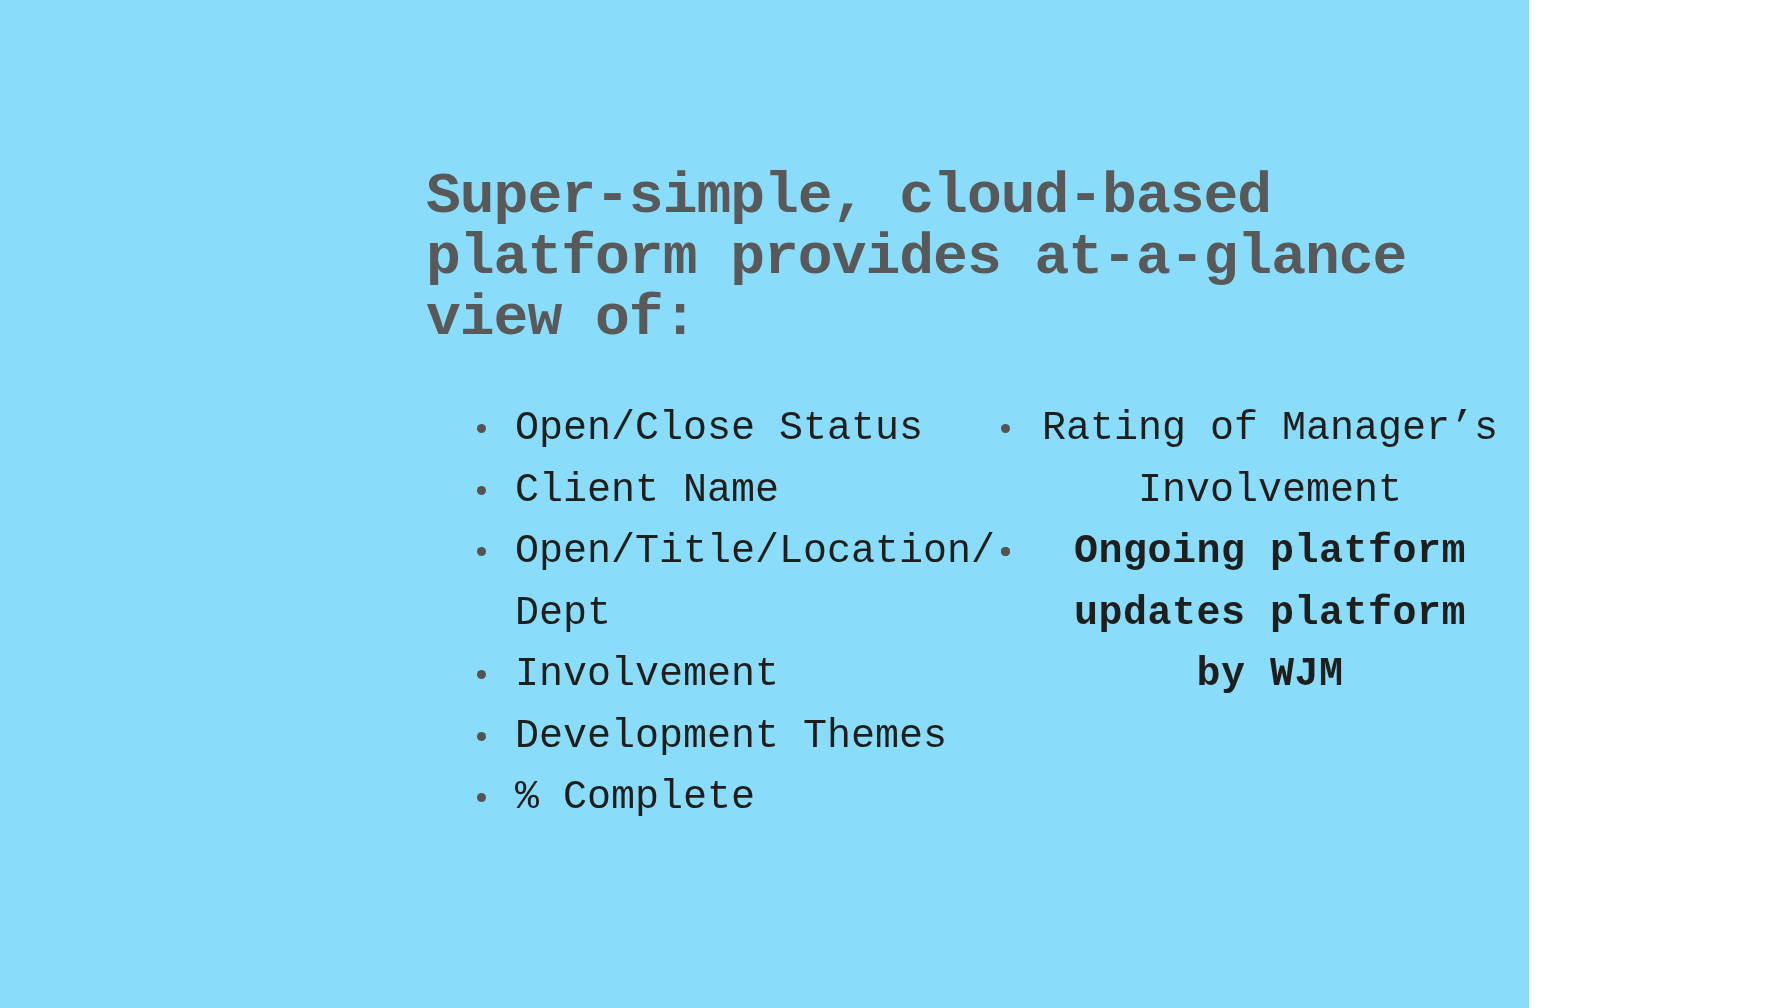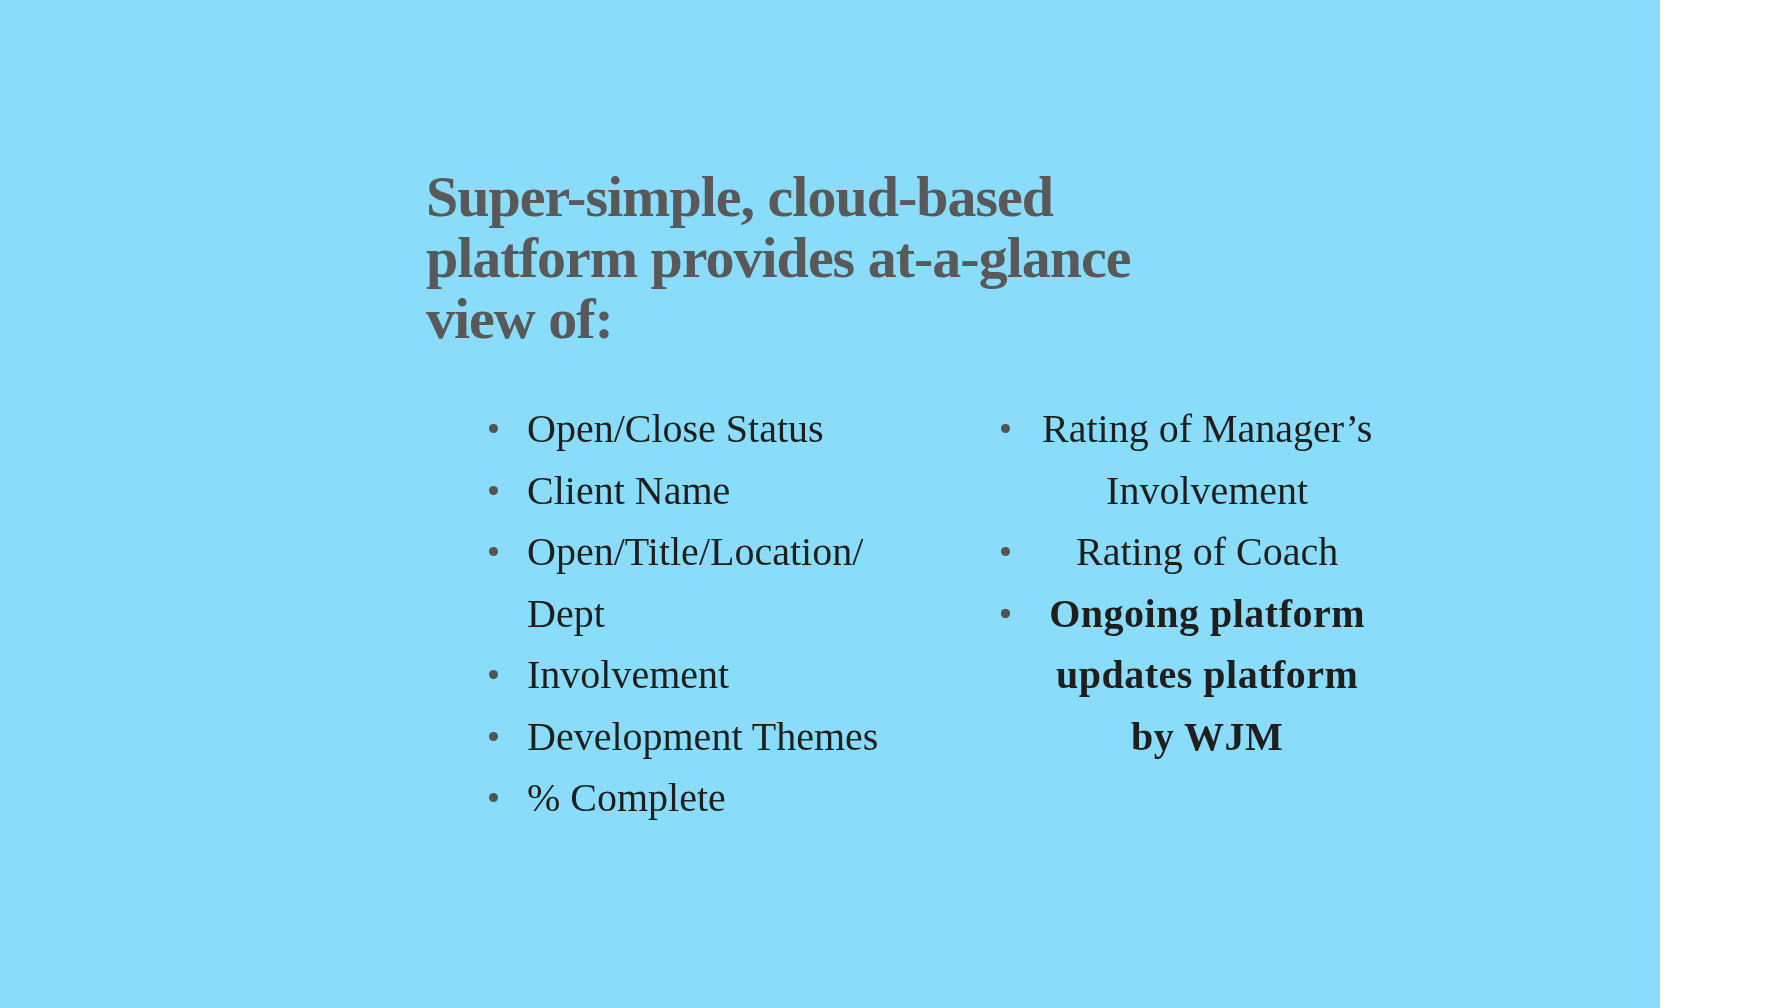--- a/index.html
+++ b/index.html
@@ -1,45 +1,45 @@
 <!DOCTYPE html>
 <html><head>
 <meta charset="utf-8">
 <style>
   html, body {
     margin: 0;
     padding: 0;
   }
   #slide {
     position: relative;
-    width: 1660px;
+    width: 1529px;
     height: 1008px;
     overflow: hidden;
-    font-family: Liberation Serif, serif;
+    font-family: Liberation Mono, monospace;
     background: var(--bg, #8ADDFA);
   }
   .slide-title {
     position: absolute;
     left: 426px;
     top: 166px;
     font-size: 58px;
     font-weight: 700;
     letter-spacing: -1px;
     line-height: 61px;
     color: var(--title-color, #595959);
     white-space: nowrap;
   }
   .bullet-list {
     position: absolute;
     top: 398px;
     font-size: 40px;
     line-height: 61.5px;
     color: var(--body-color, #1E1E1C);
   }
-  #left-list  { left: 486px; }
+  #left-list  { left: 474px; }
   #right-list { left: 998px; text-align: center; }
   .bullet-row {
     position: relative;
     white-space: nowrap;
   }
   #left-list  .bullet-row { padding-left: 41px; }
   #right-list .bullet-row { padding-left: 44px; }
   .bullet-row.bold { font-weight: 700; letter-spacing: 0.5px; }
   .bullet-dot {
     position: absolute;
@@ -68,20 +68,19 @@
       <div class="bullet-row"><span class="bullet-dot"></span><span>Open/Title/Location/</span></div>
       <div class="bullet-row"><span>Dept</span></div>
       <div class="bullet-row"><span class="bullet-dot"></span><span>Involvement</span></div>
       <div class="bullet-row"><span class="bullet-dot"></span><span>Development Themes</span></div>
       <div class="bullet-row"><span class="bullet-dot"></span><span>% Complete</span></div>
     </div>
 
   <div id="right-list" class="bullet-list">
       <div class="bullet-row"><span class="bullet-dot"></span><span>Rating of Manager’s</span></div>
       <div class="bullet-row"><span>Involvement</span></div>
-      <div class="bullet-row"><span class="bullet-dot"></span><span>Rating of Coach</span></div>
       <div class="bullet-row"><span class="bullet-dot"></span></div>
       <div class="bullet-row bold"><span class="bullet-dot"></span><span>Ongoing platform</span></div>
       <div class="bullet-row bold"><span>updates platform</span></div>
       <div class="bullet-row bold"><span>by WJM</span></div>
     </div>
 
 </div>
 
 </body></html>

